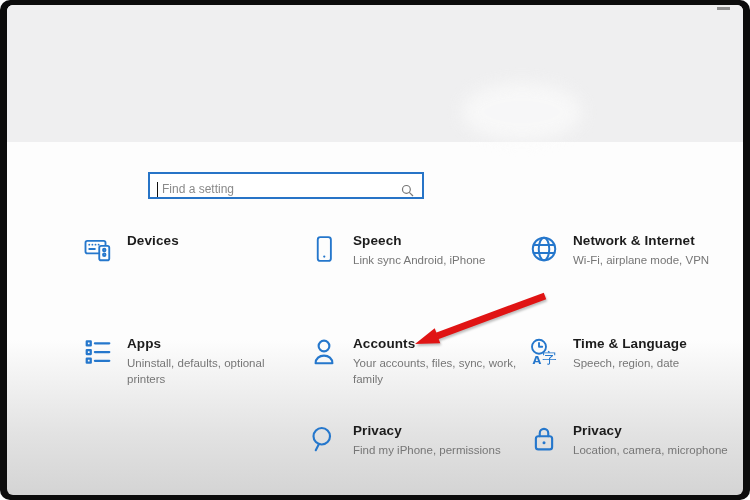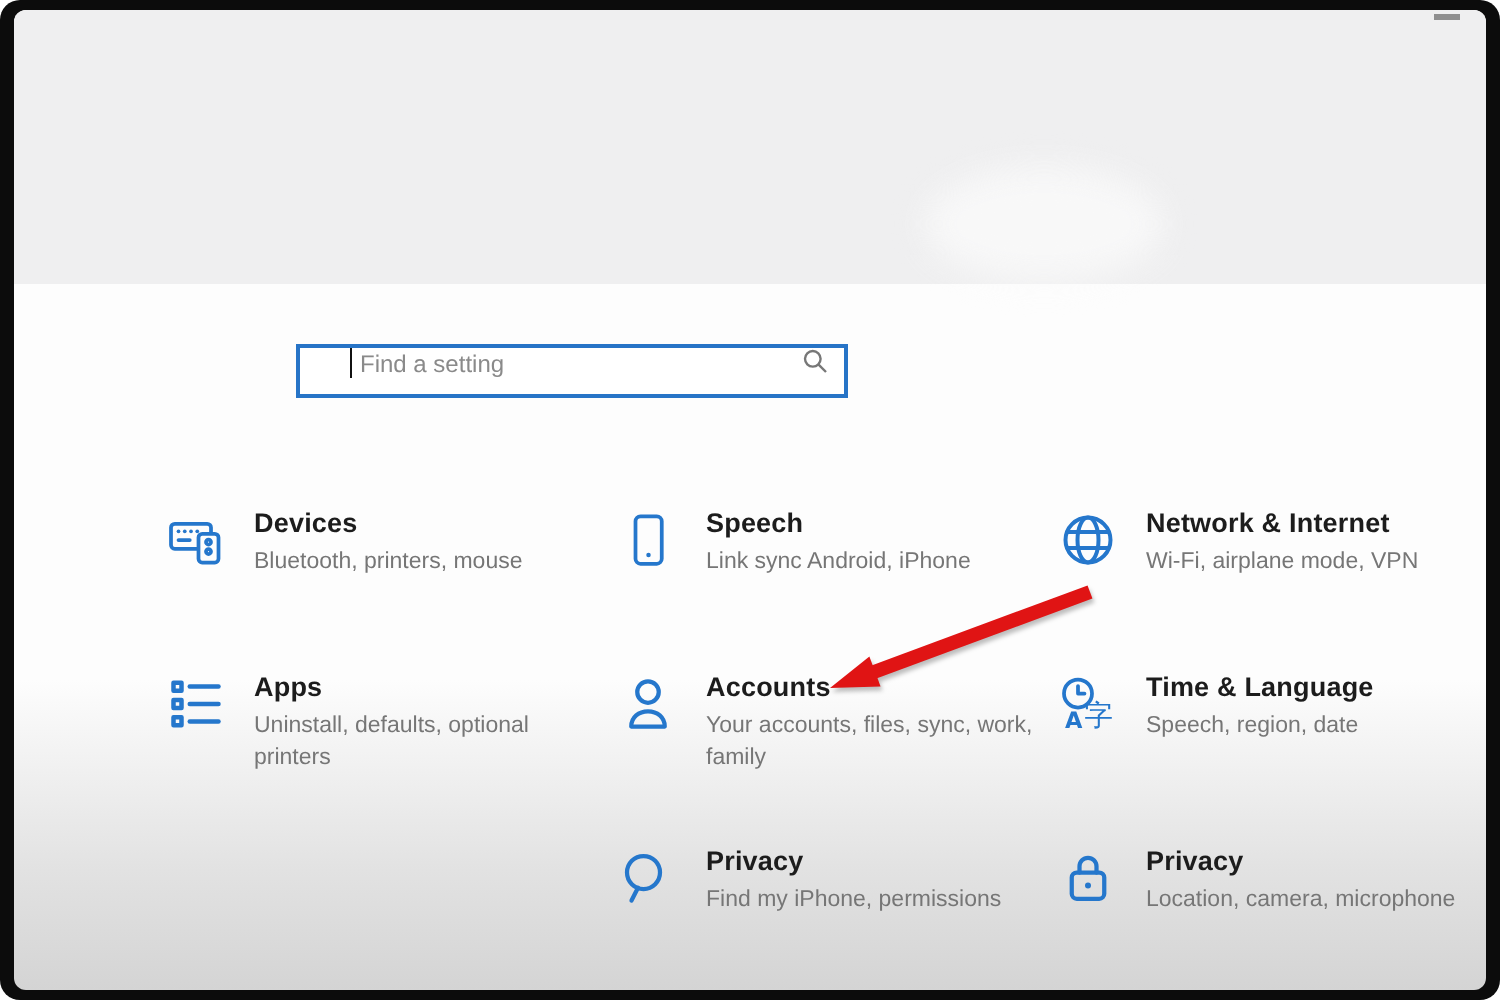--- a/index.html
+++ b/index.html
@@ -7,30 +7,30 @@
   .frame{box-sizing:border-box;width:750px;height:500px;background:#0c0c0c;
     padding:5px 7px;border-radius:10px;}
   .screen{position:relative;width:736px;height:490px;border-radius:6px;overflow:hidden;
     background:linear-gradient(180deg,#fdfdfd 0px,#fdfdfd 335px,#e2e2e2 430px,#d4d4d4 490px);}
   .header-band{position:absolute;left:0;top:0;width:736px;height:137px;background:#efeff0;}
   .glow{position:absolute;left:455px;top:78px;width:120px;height:58px;background:#fafafa;
     border-radius:50%;filter:blur(8px);opacity:.8;}
   .min-glyph{position:absolute;top:2px;right:13px;width:13px;height:3px;background:#8f8f8f;}
   
   .searchbox{position:absolute;left:141px;top:167px;width:276px;height:27px;box-sizing:border-box;
-    background:#fff;border:2px solid #2774c7;display:flex;align-items:flex-start;padding-left:18px;}
+    background:#fff;border:2px solid #2774c7;display:flex;align-items:flex-end;}
   .caret{width:1px;height:15px;background:#111;margin-left:7px;}
   .searchbox input{flex:1;border:none;outline:none;background:transparent;margin-left:2px;
     font-size:12px;color:#333;font-family:inherit;}
   .searchbox input::placeholder{color:#8a8a8a;opacity:1;}
   .mag{margin-right:8px;display:flex;}
   
   .tile{position:absolute;display:flex;align-items:flex-start;cursor:default;}
   .c1{left:75px;}  .c2{left:301px;}  .c3{left:521px;}
-  .r1{top:249px;}  .r2{top:331px;}  .r3{top:418px;}
+  .r1{top:228px;}  .r2{top:331px;}  .r3{top:418px;}
   .ticon{width:32px;margin-top:1px;display:flex;justify-content:center;flex:none;}
   .ttext{margin-left:13px;width:172px;}
   .c3 .ttext{width:188px;}
   .ttitle{font-size:13.5px;font-weight:700;color:#1c1c1c;letter-spacing:.1px;}
   .tsub{margin-top:4px;font-size:11.5px;line-height:1.4;color:#767676;}
   
   .arrow-svg{position:absolute;left:0;top:0;width:736px;height:490px;pointer-events:none;}
   .shadow{filter:drop-shadow(1px 2px 1px rgba(0,0,0,.25));}
   svg.ic{stroke:#2577cc;fill:none;stroke-width:1.5;stroke-linecap:round;stroke-linejoin:round;}
   svg.ic text{stroke:none;fill:#2577cc;font-family:"DejaVu Sans",sans-serif;}
@@ -65,21 +65,20 @@
           <line x1="10" y1="8.5" x2="10" y2="8.5"></line>
             <line x1="12.5" y1="8.5" x2="12.5" y2="8.5"></line>
           <line x1="5" y1="12" x2="9.5" y2="12"></line>
           <rect x="13" y="9.5" width="8" height="11.5" rx="1.5" style="fill:#fdfdfd"></rect>
           <circle cx="17" cy="12.8" r="1"></circle>
             <circle cx="17" cy="16.6" r="1"></circle>
         </svg>
       </span>
       <div class="ttext">
         <div class="ttitle">Devices</div>
-        <div class="tsub">Bluetooth, printers, mouse</div>
       </div>
     </div>
 
     <div class="tile c2 r1">
       <span class="ticon">
         <svg class="ic" width="30" height="30" viewBox="0 0 24 24">
           <rect x="7" y="2.5" width="10.5" height="19" rx="2"></rect>
           <circle cx="12.2" cy="18" r="0.9" style="fill:#2577cc;stroke:none"></circle>
         </svg>
       </span>

